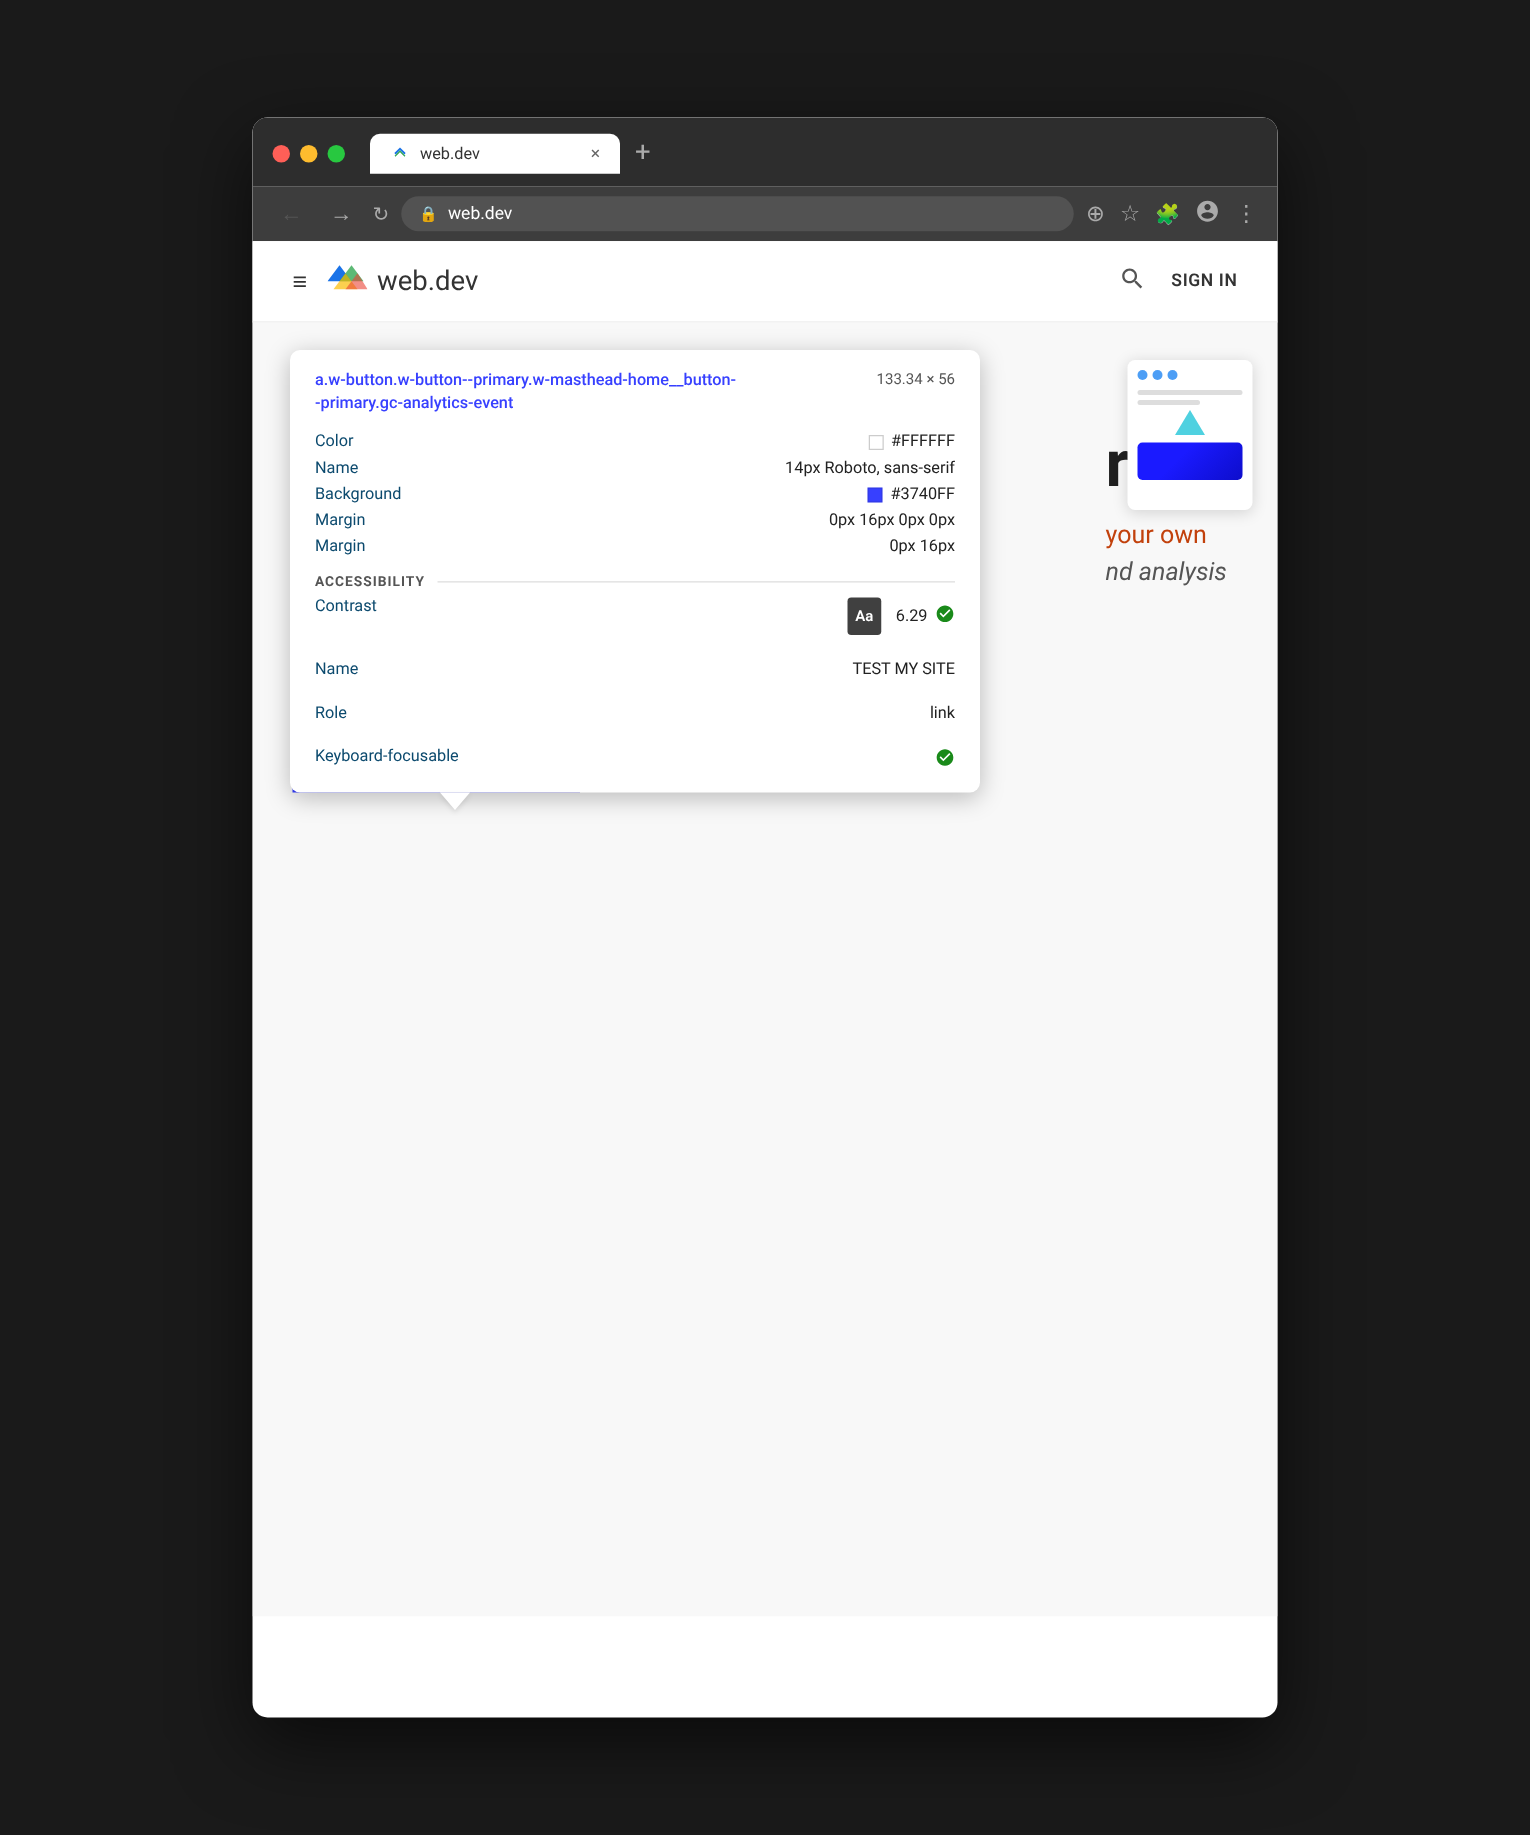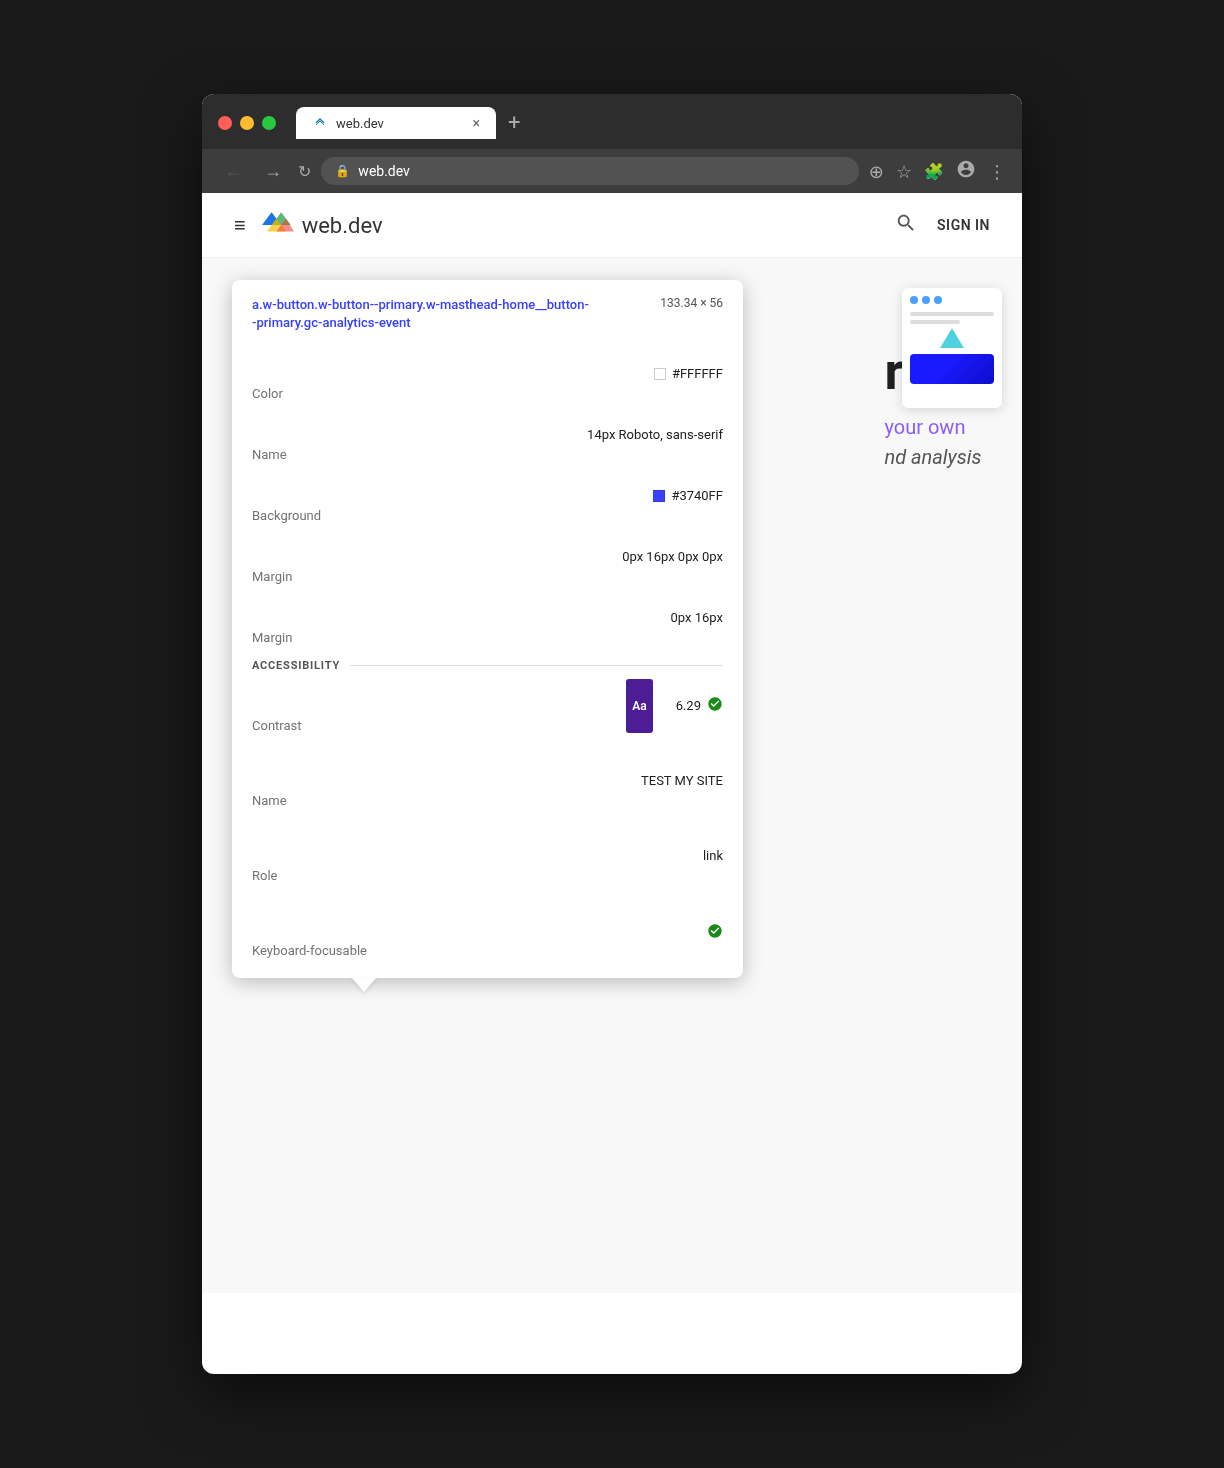--- a/index.html
+++ b/index.html
@@ -207,21 +207,21 @@
     }
 
     
     .devtools-tooltip {
       position: absolute;
       top: 22px;
       left: 30px;
       background: #fff;
       border-radius: 8px;
       box-shadow: 0 4px 20px rgba(0,0,0,0.25);
-      width: 511px;
+      width: 552px;
       padding: 16px 20px 20px;
       z-index: 100;
     }
 
     .tooltip-arrow {
       position: absolute;
       bottom: -14px;
       left: 120px;
       width: 0;
       height: 0;
@@ -256,22 +256,21 @@
 
     .tooltip-properties {
       display: grid;
       grid-template-columns: 1fr auto;
       gap: 6px 12px;
       margin-bottom: 14px;
     }
 
     .prop-label {
       font-size: 13px;
-      color: #737373;
-      margin-top: 40px;
+      color: #0c4a6e;
     }
 
     .prop-value {
       font-size: 13px;
       color: #222;
       text-align: right;
       display: flex;
       align-items: center;
       justify-content: flex-end;
       gap: 6px;
@@ -292,27 +291,27 @@
       white-space: nowrap;
     }
 
     .divider-line {
       flex: 1;
       height: 1px;
       background: #ddd;
     }
 
     .contrast-badge {
-      background: #4c1d95;
+      background: #404040;
       color: #fff;
       font-size: 12px;
       font-weight: 600;
-      padding: 20px 6px;
+      padding: 8px 6px;
       border-radius: 3px;
-      margin-right: 17px;
+      margin-right: 6px;
     }
 
     .accessibility-rows {
       display: grid;
       grid-template-columns: 1fr auto;
       gap: 20px 12px;
     }
 
     
     .hero-buttons {
@@ -544,21 +543,21 @@
                 <path d="M12 2C6.48 2 2 6.48 2 12s4.48 10 10 10 10-4.48 10-10S17.52 2 12 2zm-2 14.5l-4.5-4.5 1.41-1.41L10 13.67l7.09-7.09 1.41 1.41L10 16.5z"></path>
               </svg>
           </span>
         </div>
 
         <div class="tooltip-arrow"></div>
       </div>
 
       <div style="position: absolute; top: 80px; right: 30px; font-size: 52px; font-weight: 700; color: #202020; line-height: 1.3;">
         <div>re of</div>
-        <div style="font-size: 20px; font-weight: 400; color: #8b5cf6; margin-top: 8px;">your own</div>
+        <div style="font-size: 20px; font-weight: 400; color: #c2410c; margin-top: 8px;">your own</div>
         <div style="font-size: 20px; font-weight: 400; color: #555; margin-top: 4px; font-style: italic;">nd analysis</div>
       </div>
 
       <div class="preview-card">
         <div class="preview-dots">
           <div class="preview-dot" style="background:#4d9ef5;"></div>
           <div class="preview-dot" style="background:#4d9ef5;"></div>
           <div class="preview-dot" style="background:#4d9ef5;"></div>
         </div>
         <div class="preview-line"></div>

